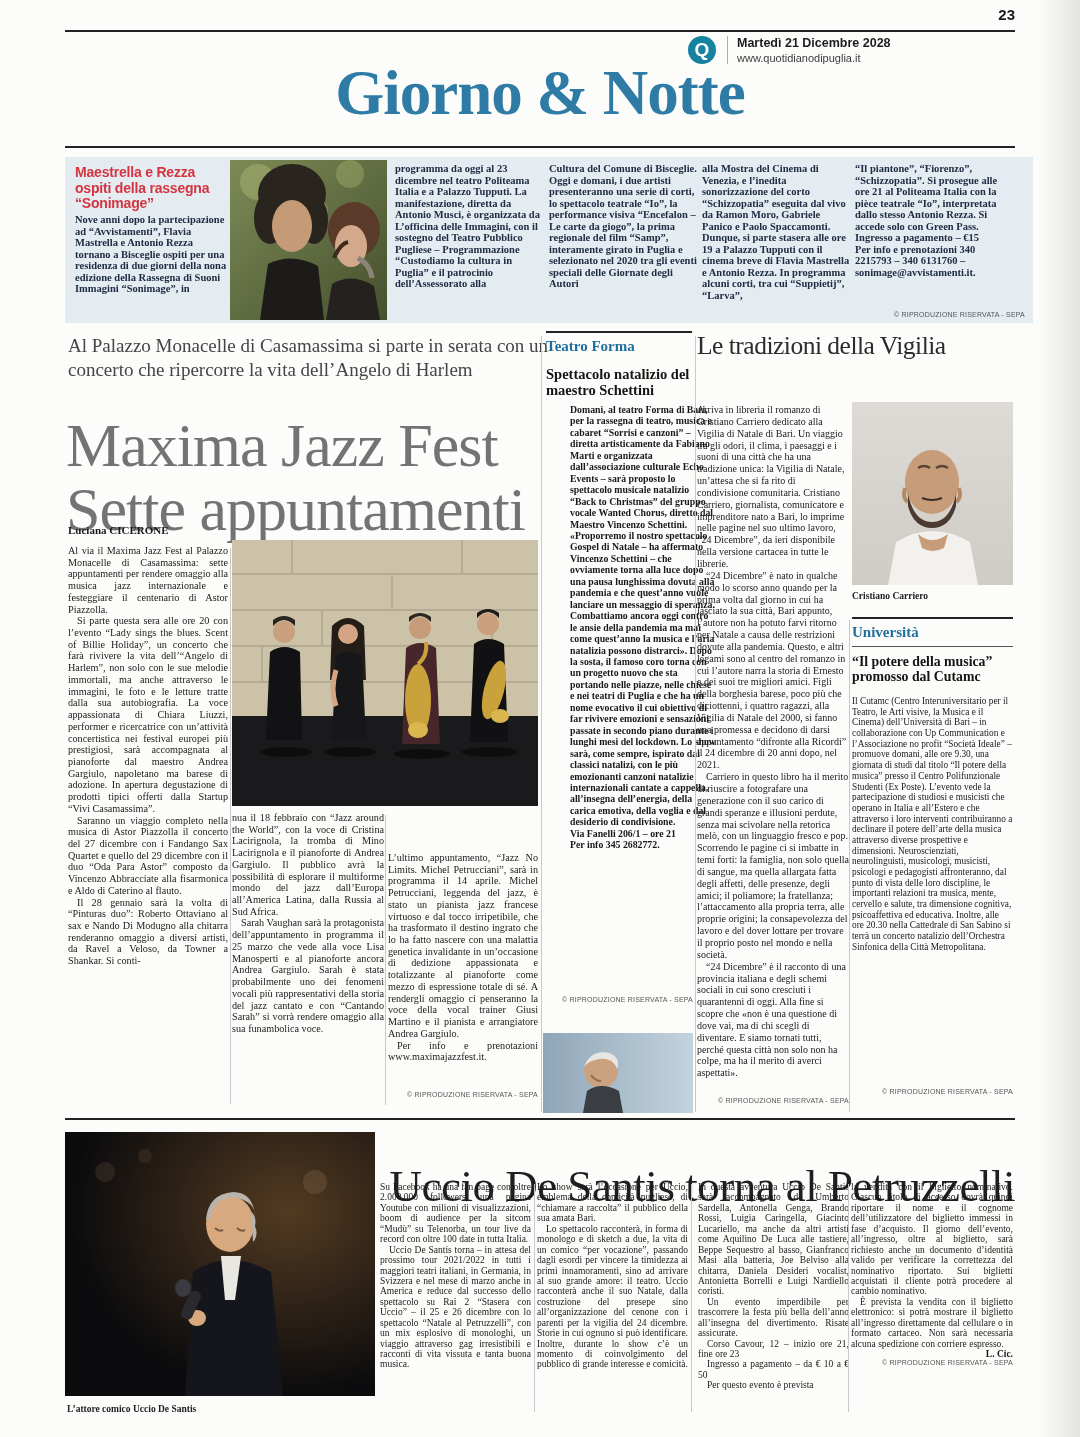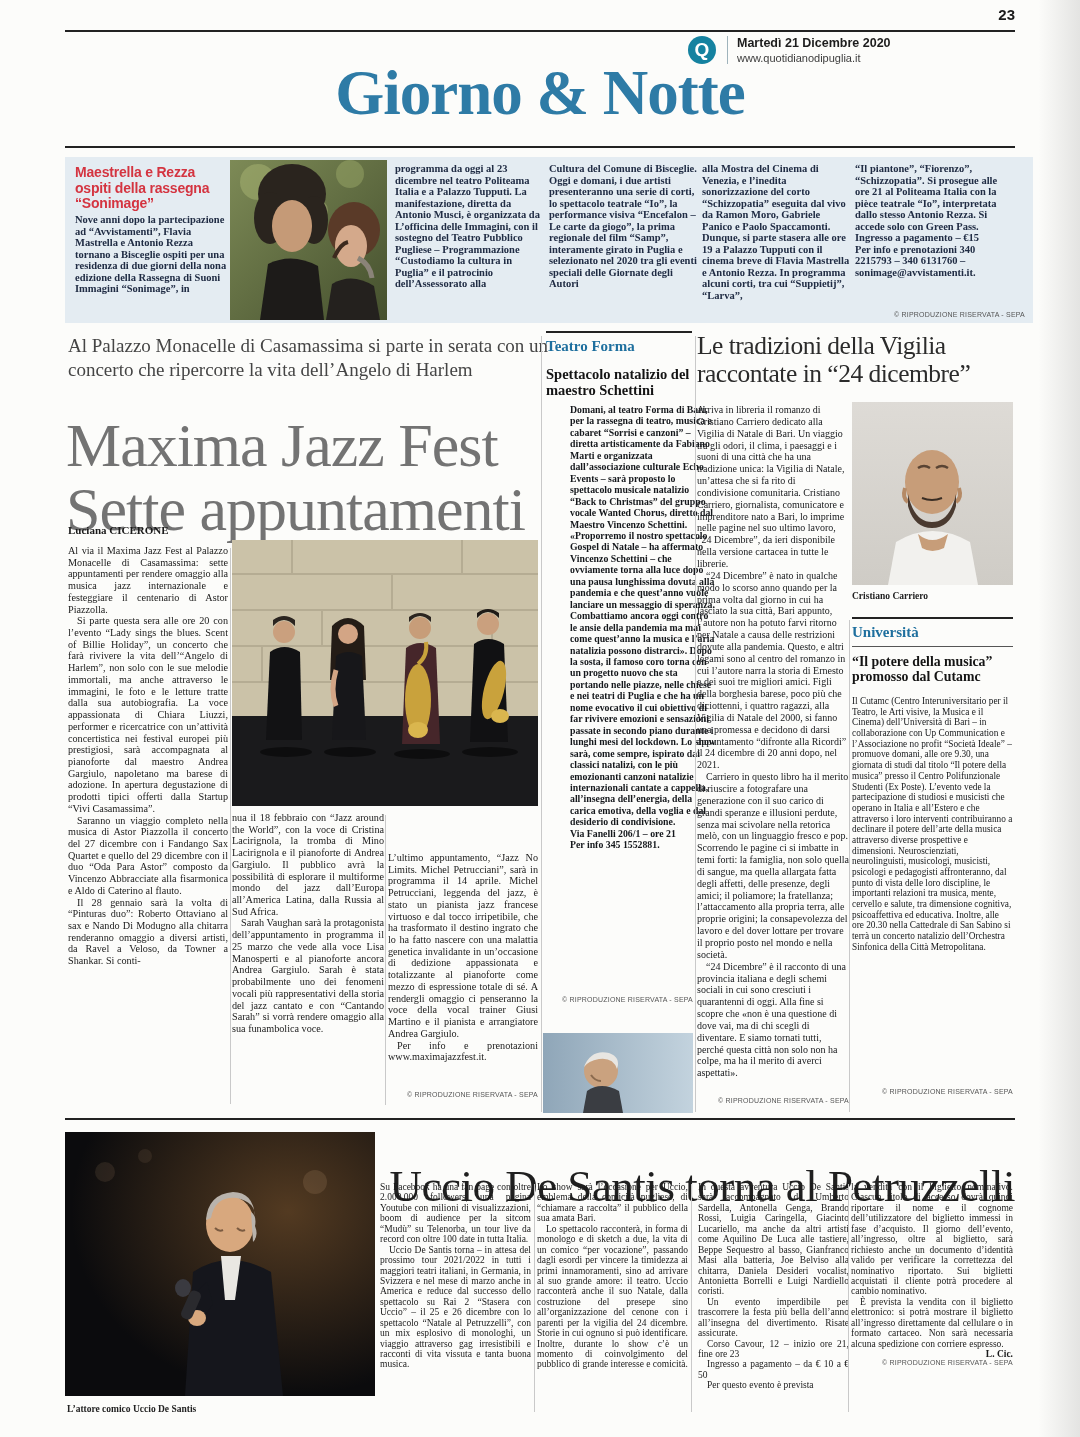--- a/index.html
+++ b/index.html
@@ -46,21 +46,21 @@
 </style>
 </head>
 <body>
 
 <div id="page">
 
   <div class="abs pageno sans">23</div>
   <div class="abs rule" style="left:65px;right:65px;top:30px;height:2px;"></div>
   <div class="abs qcircle sans">Q</div>
   <div class="abs hdrdiv"></div>
-  <div class="abs date1 sans">Martedì 21 Dicembre 2020</div>
+  <div class="abs date1 sans">Martedì 21 Dicembre 2028</div>
   <div class="abs date2 sans">www.quotidianodipuglia.it</div>
   <div class="abs masthead">Giorno &amp; Notte</div>
   <div class="abs rule" style="left:65px;right:65px;top:146px;height:2px;"></div>
 
   <div class="abs panel">
     <div class="abs kicker-red">Maestrella e Rezza ospiti della rassegna “Sonimage”</div>
     <div class="abs brief" style="left:10px;top:57px;width:152px;height:104px;">Nove anni dopo la partecipazione ad “Avvistamenti”, Flavia Mastrella e Antonio Rezza tornano a Bisceglie ospiti per una residenza di due giorni della nona edizione della Rassegna di Suoni Immagini “Sonimage”, in</div>
     <div class="abs" style="left:165px;top:3px;width:157px;height:160px;">
       <svg width="157" height="160" viewBox="0 0 157 160">
         <defs>
@@ -162,42 +162,41 @@
     <p>Per info e prenotazioni www.maximajazzfest.it.</p>
   </div>
   <div class="abs credit" style="left:388px;top:1091px;width:150px;">© RIPRODUZIONE RISERVATA - SEPA</div>
 
   <div class="abs rule" style="left:546px;top:331px;width:146px;height:2px;"></div>
   <div class="abs kicker-blue" style="left:546px;top:338px;">Teatro Forma</div>
   <div class="abs boxhead" style="left:546px;top:366px;width:147px;">Spettacolo natalizio del maestro Schettini</div>
   <div class="abs newsbody boxbody" style="left:546px;top:404px;width:147px;height:586px;">
     <p>Domani, al teatro Forma di Bari, per la rassegna di teatro, musica e cabaret “Sorrisi e canzoni” – diretta artisticamente da Fabiano Marti e organizzata dall’associazione culturale Echo Events – sarà proposto lo spettacolo musicale natalizio “Back to Christmas” del gruppo vocale Wanted Chorus, diretto dal Maestro Vincenzo Schettini. «Proporremo il nostro spettacolo Gospel di Natale – ha affermato Vincenzo Schettini – che ovviamente torna alla luce dopo una pausa lunghissima dovuta alla pandemia e che quest’anno vuole lanciare un messaggio di speranza. Combattiamo ancora oggi contro le ansie della pandemia ma mai come quest’anno la musica e l’aria natalizia possono distrarci». Dopo la sosta, il famoso coro torna con un progetto nuovo che sta portando nelle piazze, nelle chiese e nei teatri di Puglia e che ha un nome evocativo il cui obiettivo di far rivivere emozioni e sensazioni passate in secondo piano durante i lunghi mesi del lockdown. Lo show sarà, come sempre, ispirato dai classici natalizi, con le più emozionanti canzoni natalizie internazionali cantate a cappella, all’insegna dell’energia, della carica emotiva, della voglia e dal desiderio di condivisione.</p>
     <p style="text-indent:0;">Via Fanelli 206/1 – ore 21</p>
-    <p style="text-indent:0;">Per info 345 1552881.</p>
+    <p style="text-indent:0;">Per info 345 2682772.</p>
   </div>
   <div class="abs credit" style="left:546px;top:996px;width:147px;">© RIPRODUZIONE RISERVATA - SEPA</div>
   <div class="abs" style="left:543px;top:1033px;width:150px;height:80px;">
     <svg width="150" height="80" viewBox="0 0 150 80">
       <defs>
           <linearGradient id="g3" x1="0" y1="0" x2="1" y2="0">
         <stop offset="0" stop-color="#8fa6b8"></stop>
             <stop offset="1" stop-color="#c3d3de"></stop>
           </linearGradient>
         </defs>
       <rect width="150" height="80" fill="url(#g3)"></rect>
       <circle cx="58" cy="38" r="17" fill="#caa27f"></circle>
       <path d="M41 34 Q48 16 66 20 Q78 24 74 36 Q70 24 56 26 Q45 28 41 34Z" fill="#e8e6e2"></path>
       <path d="M40 80 L44 58 Q58 48 76 58 L80 80 Z" fill="#3a3d42"></path>
       <path d="M48 42 Q52 48 58 48" stroke="#8a6a4e" stroke-width="2" fill="none"></path>
     </svg>
   </div>
 
   <div class="abs vigiliahead">
     <div>Le tradizioni della Vigilia</div>
-    <div>raccontate in “24 dicembre”</div>
   </div>
   <div class="abs newsbody lightbody" style="left:697px;top:404px;width:152px;height:690px;">
     <p>Arriva in libreria il romanzo di Cristiano Carriero dedicato alla Vigilia di Natale di Bari. Un viaggio tra gli odori, il clima, i paesaggi e i suoni di una città che ha una tradizione unica: la Vigilia di Natale, un’attesa che si fa rito di condivisione comunitaria. Cristiano Carriero, giornalista, comunicatore e imprenditore nato a Bari, lo imprime nelle pagine nel suo ultimo lavoro, “24 Dicembre”, da ieri disponibile nella versione cartacea in tutte le librerie.</p>
     <p>“24 Dicembre” è nato in qualche modo lo scorso anno quando per la prima volta dal giorno in cui ha lasciato la sua città, Bari appunto, l’autore non ha potuto farvi ritorno per Natale a causa delle restrizioni dovute alla pandemia. Questo, e altri legami sono al centro del romanzo in cui l’autore narra la storia di Ernesto e dei suoi tre migliori amici. Figli della borghesia barese, poco più che diciottenni, i quattro ragazzi, alla Vigilia di Natale del 2000, si fanno una promessa e decidono di darsi appuntamento “difronte alla Ricordi” il 24 dicembre di 20 anni dopo, nel 2021.</p>
     <p>Carriero in questo libro ha il merito di riuscire a fotografare una generazione con il suo carico di grandi speranze e illusioni perdute, senza mai scivolare nella retorica melò, con un linguaggio fresco e pop. Scorrendo le pagine ci si imbatte in temi forti: la famiglia, non solo quella di sangue, ma quella allargata fatta degli affetti, delle presenze, degli amici; il poliamore; la fratellanza; l’attaccamento alla propria terra, alle proprie origini; la consapevolezza del lavoro e del dover lottare per trovare il proprio posto nel mondo e nella società.</p>
     <p>“24 Dicembre” è il racconto di una provincia italiana e degli schemi sociali in cui sono cresciuti i quarantenni di oggi. Alla fine si scopre che «non è una questione di dove vai, ma di chi scegli di diventare. E siamo tornati tutti, perché questa città non solo non ha colpe, ma ha il merito di averci aspettati».</p>
   </div>
   <div class="abs credit" style="left:697px;top:1097px;width:152px;">© RIPRODUZIONE RISERVATA - SEPA</div>
 
   <div class="abs" style="left:852px;top:402px;width:161px;height:183px;">

